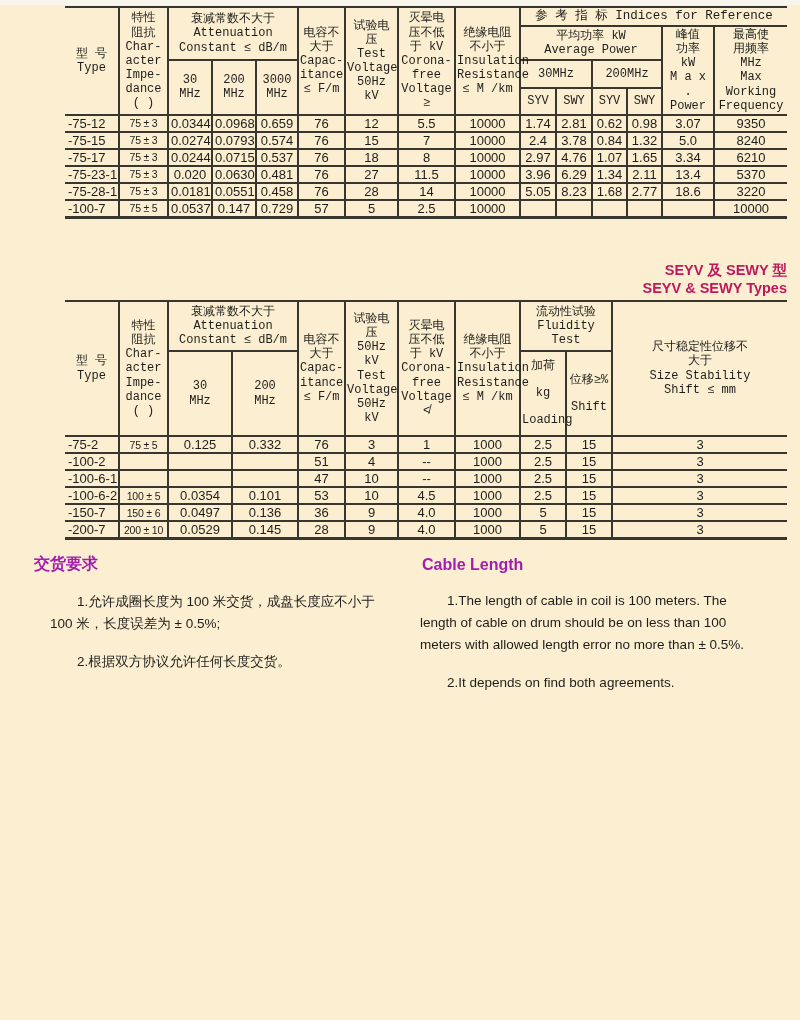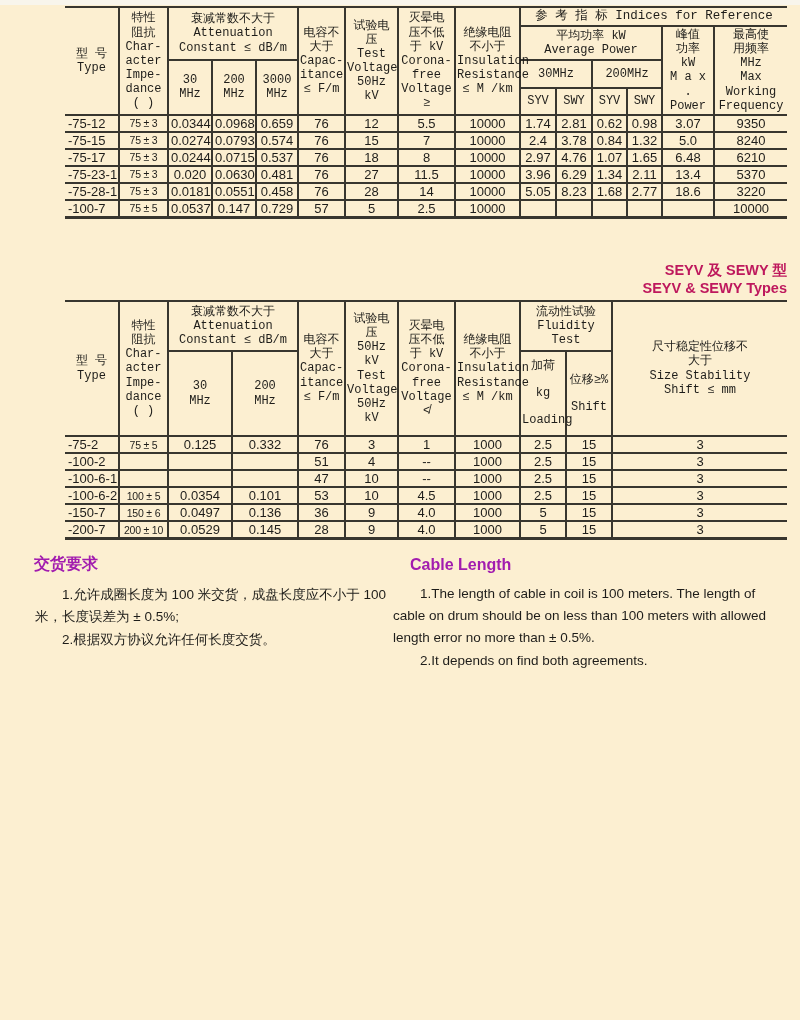--- a/index.html
+++ b/index.html
@@ -36,24 +36,24 @@
   td.col-imp{font-size:10.5px;letter-spacing:-0.2px;border-radius:9px;}
   th.ref-strip{font-size:12.5px;text-align:center;}
   th.gapped{line-height:2.25;border-radius:8px;}
 
   .section-label{position:absolute;right:13px;text-align:right;font-weight:bold;font-size:14.5px;color:#be185d;}
   #label-zh{top:261px;}
   #label-en{top:280px;}
 
   .note-block{position:absolute;}
   #note-zh{left:34px;top:554px;width:360px;}
-  #note-en{left:392px;top:556px;width:376px;}
+  #note-en{left:404px;top:556px;width:376px;}
   .note-title{font-size:16px;font-weight:bold;color:#a21caf;margin:0 0 9px 0;}
   #note-en .note-title{margin-left:18px;}
-  .note-block p{font-size:13.5px;line-height:1.62;margin:1px;text-indent:2em;}
+  .note-block p{font-size:13.5px;line-height:1.62;margin:16px;text-indent:2em;}
 </style>
 </head>
 <body>
 
 <div class="top-edge"></div>
 
 <table class="spec" id="t1">
   <colgroup>
     <col style="width:54px">
       <col style="width:49px">
@@ -183,21 +183,21 @@
         <td>0.0715</td>
         <td>0.537</td>
         <td>76</td>
         <td>18</td>
         <td>8</td>
         <td>10000</td>
         <td>2.97</td>
         <td>4.76</td>
         <td>1.07</td>
         <td>1.65</td>
-        <td>6.48</td>
+        <td>3.34</td>
         <td>6210</td>
       </tr>
       <tr>
         <td class="col-type">-75-23-1</td>
         <td class="col-imp">75 ± 3</td>
         <td>0.020</td>
         <td>0.0630</td>
         <td>0.481</td>
         <td>76</td>
         <td>27</td>

